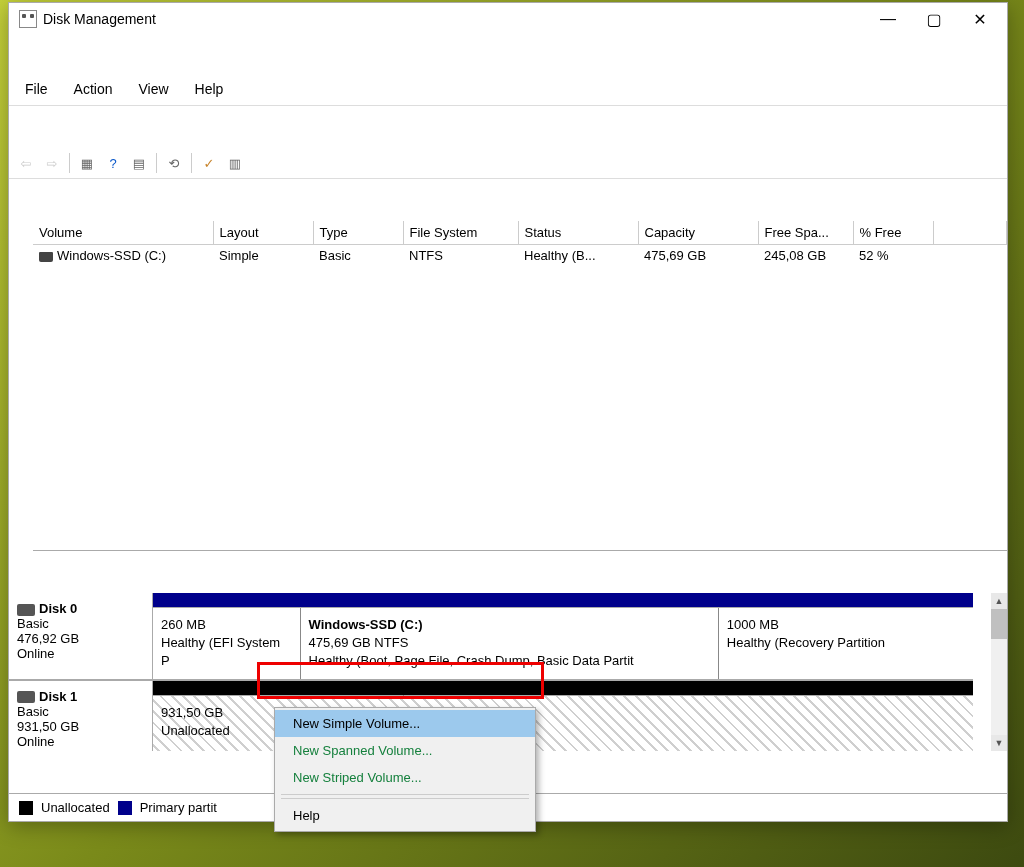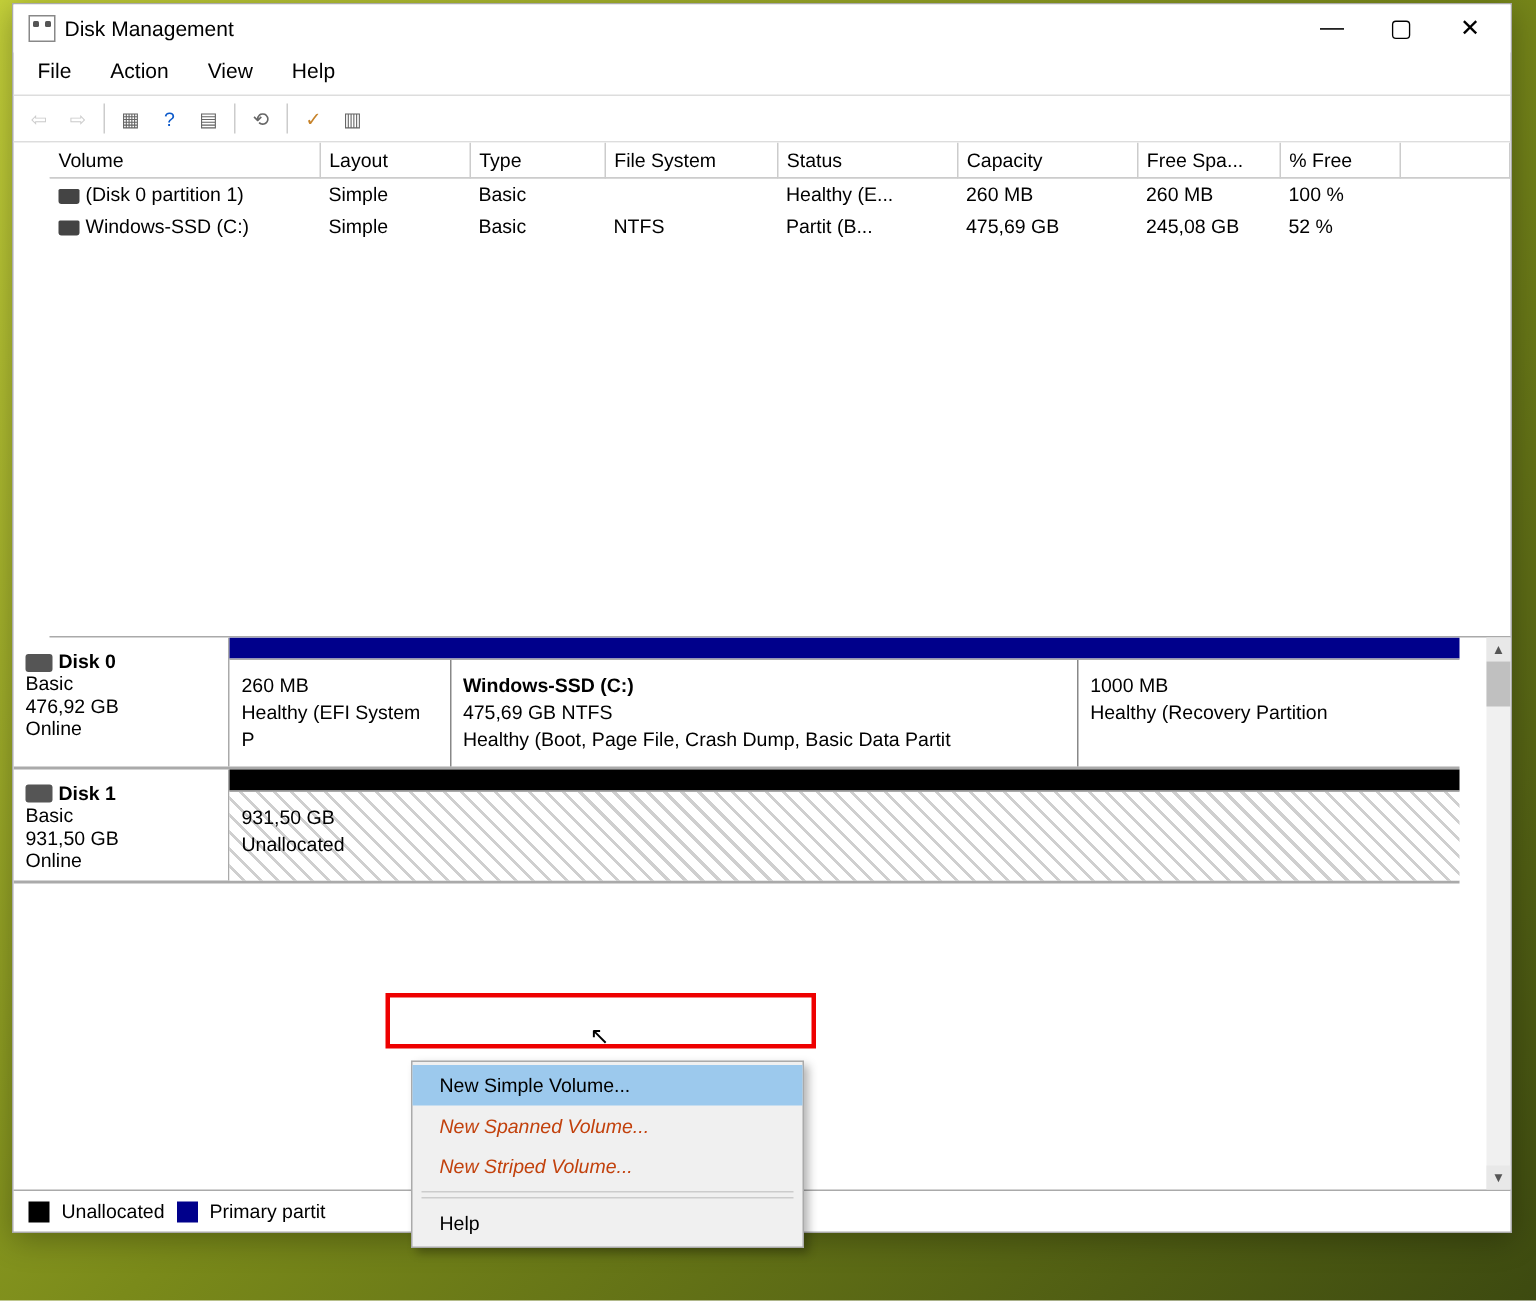--- a/index.html
+++ b/index.html
@@ -10,21 +10,21 @@
   width: 1024px; height: 867px;
   overflow: hidden;
   position: relative;
 }
 .window {
   position: absolute; left: 8px; top: 2px;
   width: 1000px; height: 820px;
   background: #fff;
   border: 1px solid #aaa;
   box-shadow: 0 4px 20px rgba(0,0,0,0.3);
-  display: flex; flex-direction: column;
+  display: flex; flex-direction: column; gap: 42px;
 }
 .titlebar {
   display: flex; align-items: center; height: 32px;
   padding: 0 4px; background: #fff;
 }
 .titlebar .app-icon {
   width: 18px; height: 18px; margin: 0 6px;
   background: #fff; border: 1px solid #888; position: relative;
 }
 .titlebar .app-icon::before, .titlebar .app-icon::after {
@@ -81,21 +81,21 @@
 .legend .sw { width:14px; height:14px; display:inline-block; }
 
 .context-menu {
   position:absolute; left:274px; top:670px;
   width:262px; background:#f0f0f0; border:1px solid #aaa;
   box-shadow: 3px 3px 6px rgba(0,0,0,0.3);
   z-index:10; padding:2px 0;margin-top:37px;
 }
 .context-menu .cm-item { padding:6px 18px; font-size:13px; }
 .context-menu .cm-item.sel { background:#9cc9ed; }
-.context-menu .cm-item.disabled { color:#c2410c;font-style:italic; }
+.context-menu .cm-item.disabled { color:#15803d; }
 .context-menu .cm-sep { height:1px; background:#ccc; margin:3px 6px; }
 
 .highlight-box {
   position:absolute; left:257px; top:662px;
   width:287px; height:37px;
   border:3px solid #e00; z-index:11; pointer-events:none;
 }
 .cursor { position:absolute; left:393px; top:681px; z-index:12; pointer-events:none; font-size:16px; }
 </style>
 </head>
@@ -143,36 +143,25 @@
         <th style="width:115px">File System</th>
         <th style="width:120px">Status</th>
         <th style="width:120px">Capacity</th>
         <th style="width:95px">Free Spa...</th>
         <th style="width:80px">% Free</th>
         <th></th>
       </tr>
         </thead>
       <tbody id="vol-tbody">
           <tr>
-            <td><span class="vol-icon"></span>(Disk 0 partition 1)</td>
-  <td>Simple</td>
-            <td>Basic</td>
-            <td></td>
-            <td>Healthy (E...</td>
-  <td>260 MB</td>
-            <td>260 MB</td>
-            <td>100 %</td>
-            <td></td>
-          </tr>
-          <tr>
             <td><span class="vol-icon"></span>Windows-SSD (C:)</td>
   <td>Simple</td>
             <td>Basic</td>
             <td>NTFS</td>
-            <td>Partit (B...</td>
+            <td>Healthy (B...</td>
   <td>475,69 GB</td>
             <td>245,08 GB</td>
             <td>52 %</td>
             <td></td>
           </tr>
         </tbody>
     </table>
   </div>
 
   <div class="disks">

